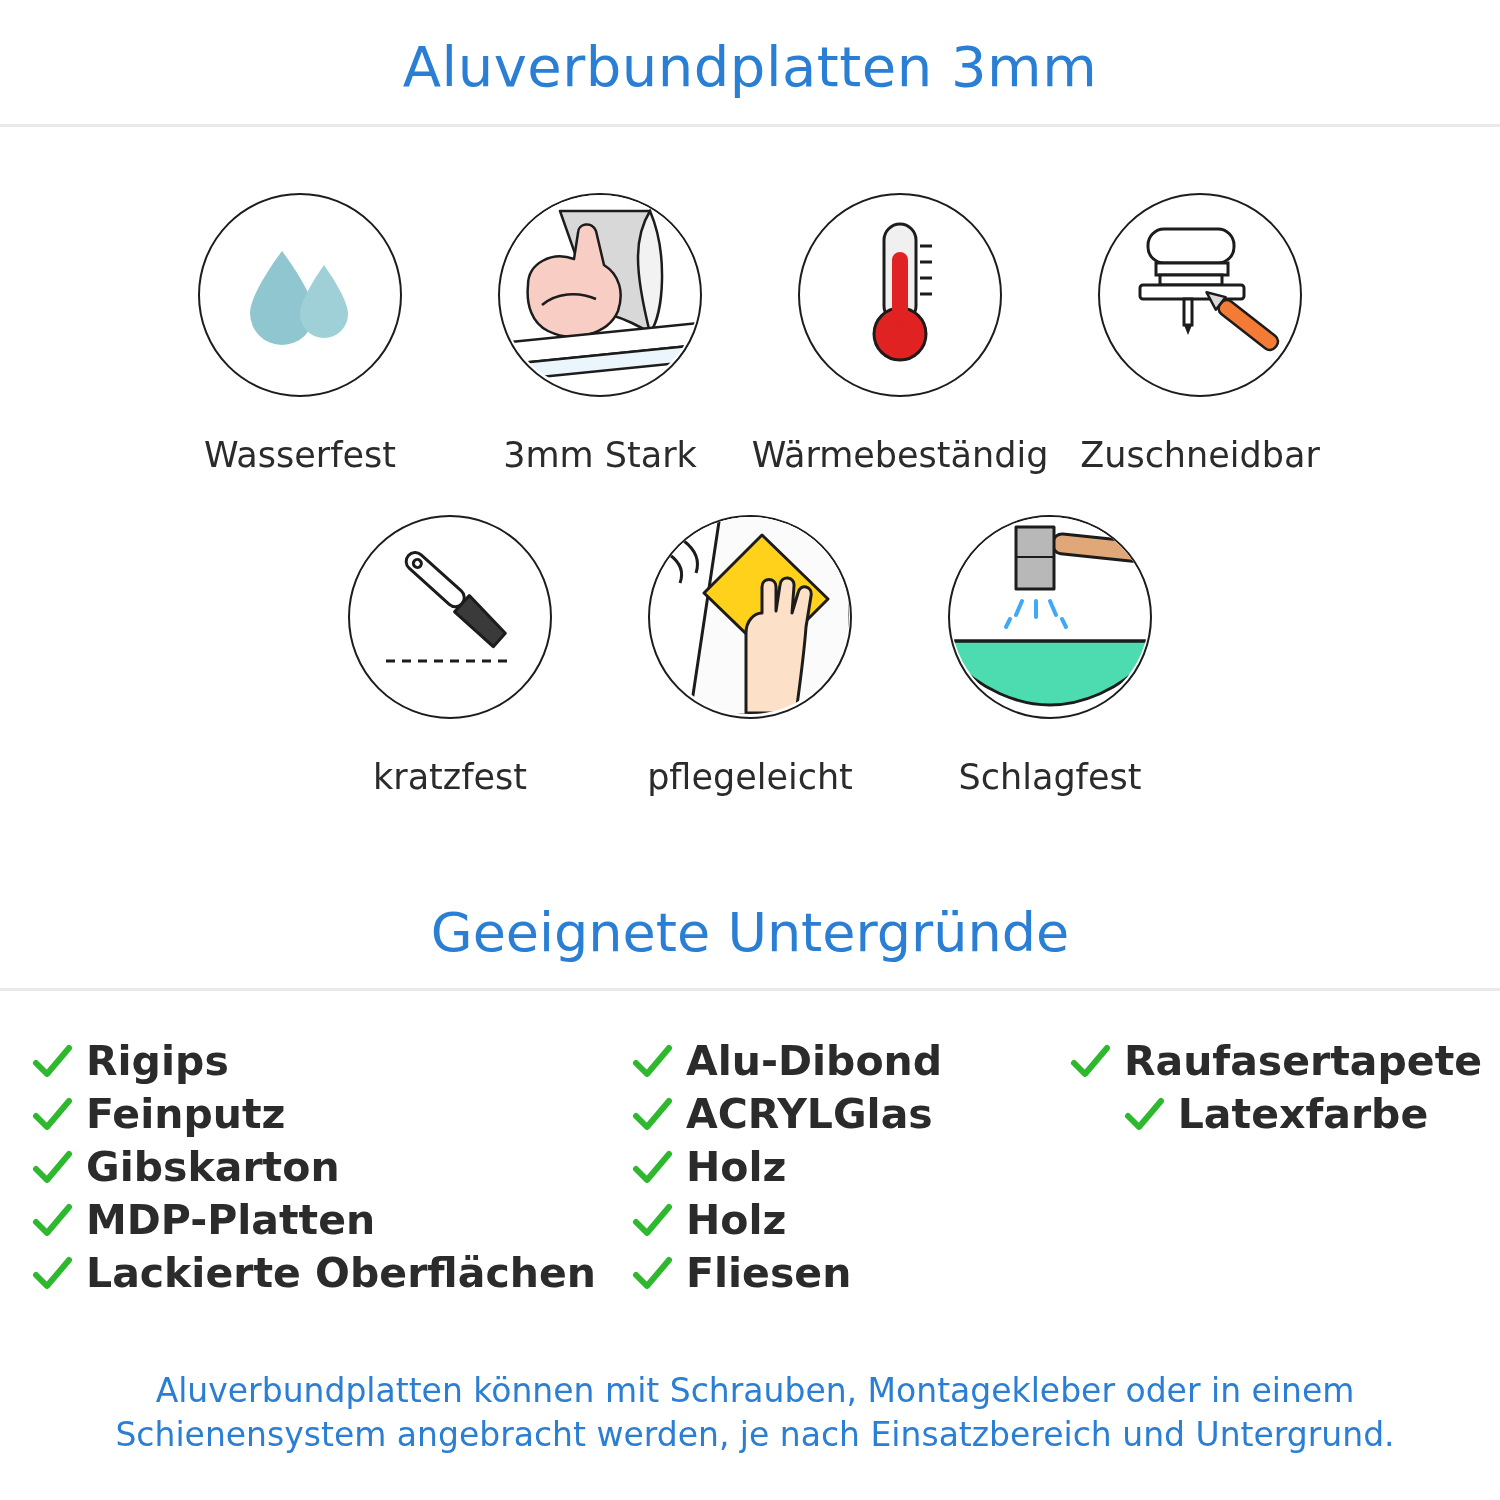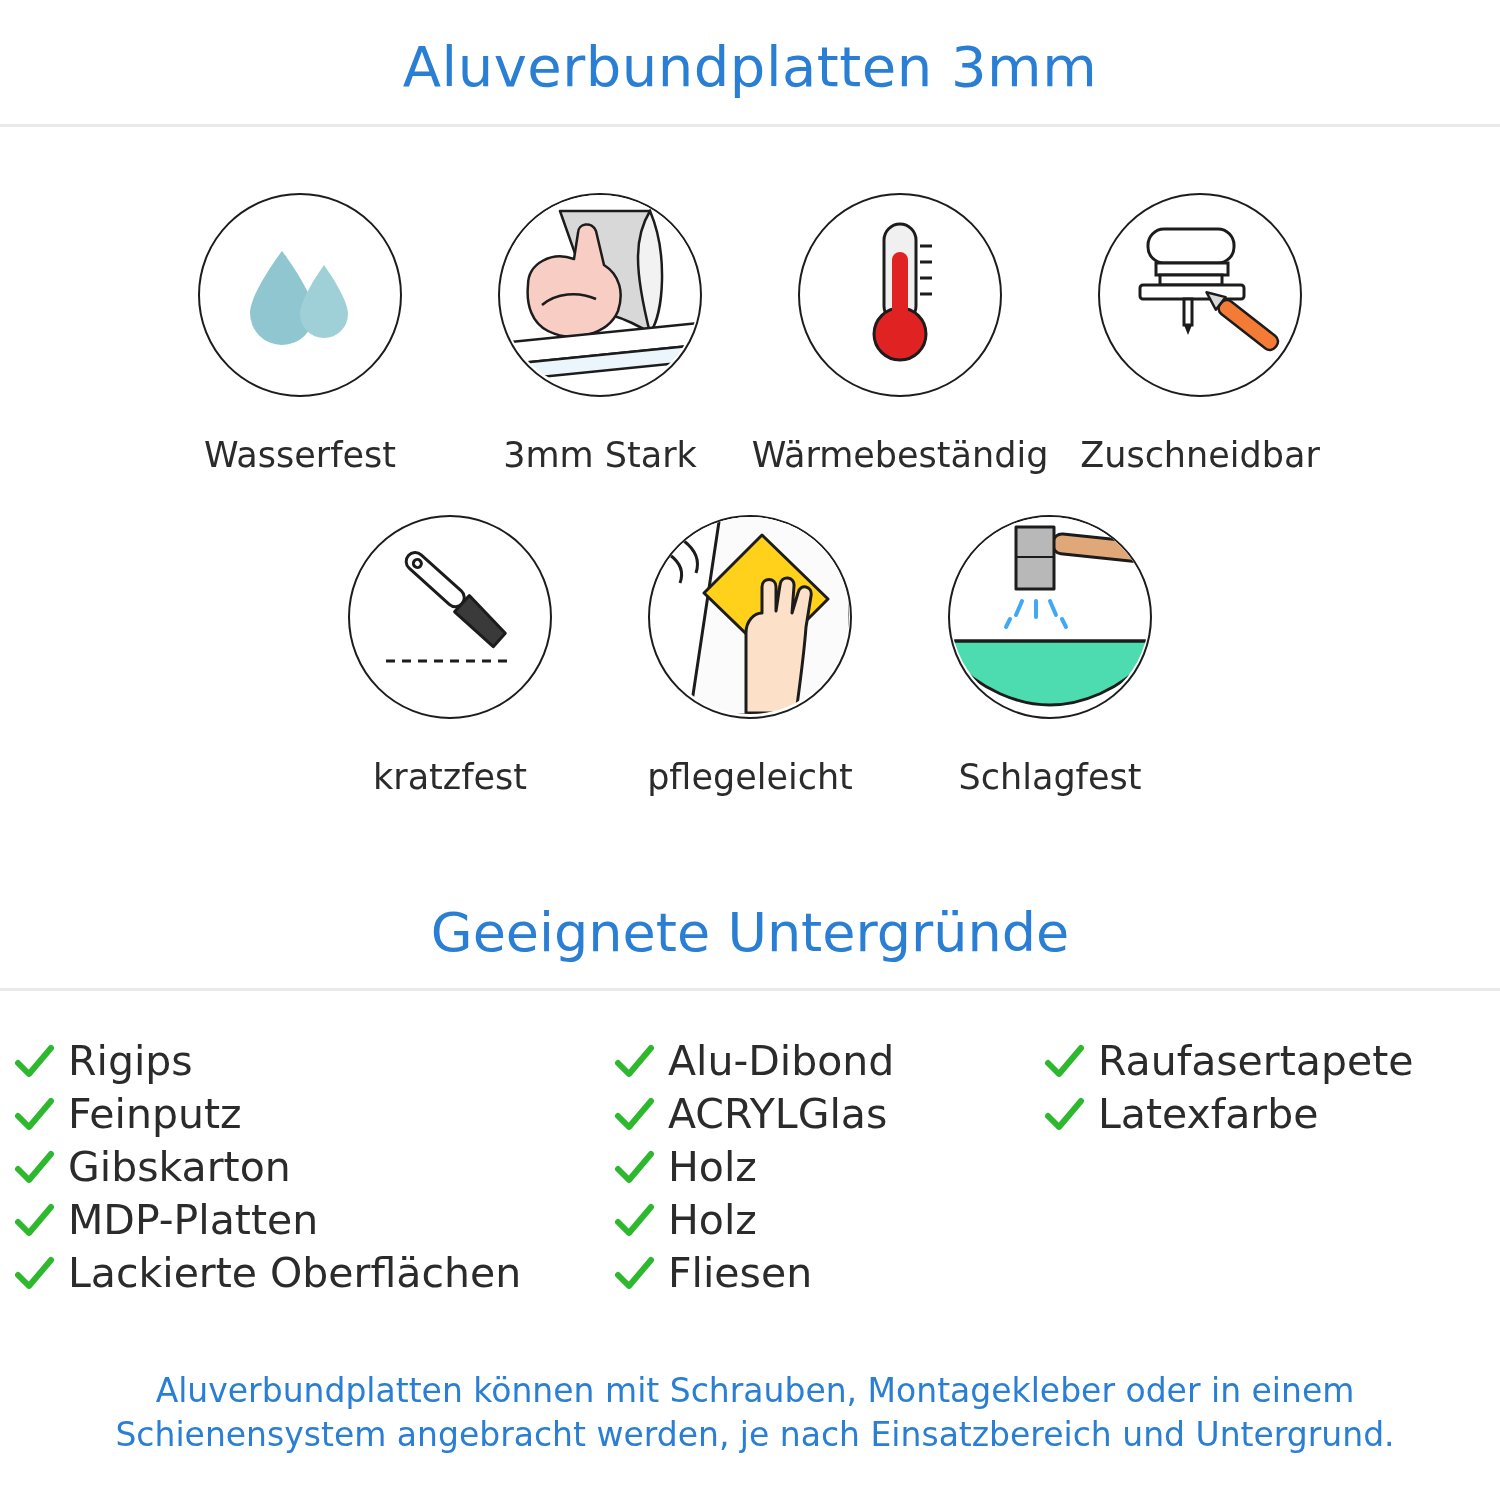--- a/index.html
+++ b/index.html
@@ -86,30 +86,31 @@
     color: #2b2b2b;
     text-align: center;
     line-height: 1.15;
     white-space: nowrap;
   }
 
   
   .checklist {
     display: flex;
     justify-content: flex-start;
-    padding-left: 12px;
+    padding-left: 30px;
     margin-top: 44px;
+    font-weight: bold;
   }
   .col {
     display: flex;
     flex-direction: column;
   }
   .col-1 { width: 600px; }
   .col-2 { width: 430px; }
-  .col-3 { width: 430px; }
+  .col-3 { width: 430px; align-items: center; }
   .check-item {
     display: flex;
     align-items: center;
     height: 53px;
   }
   .check-item .tick {
     width: 44px;
     height: 44px;
     flex: 0 0 44px;
     margin-right: 12px;

